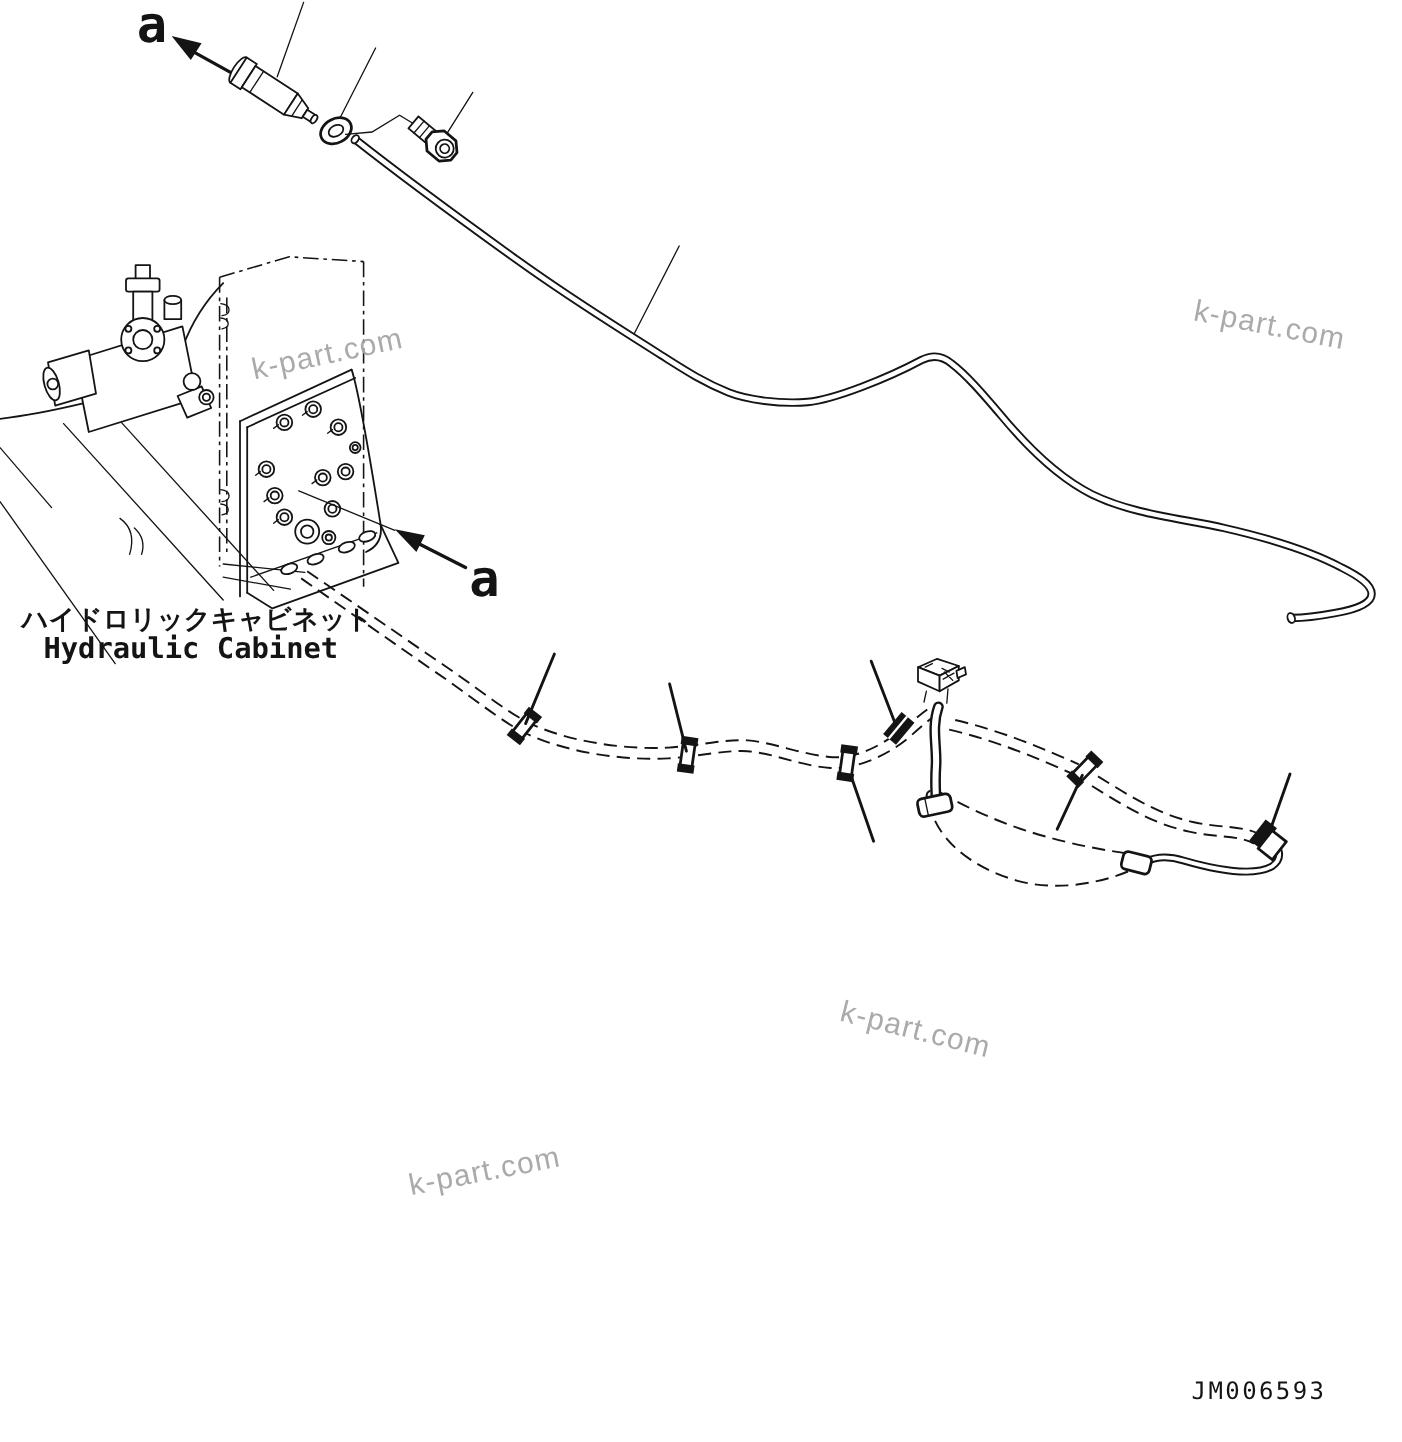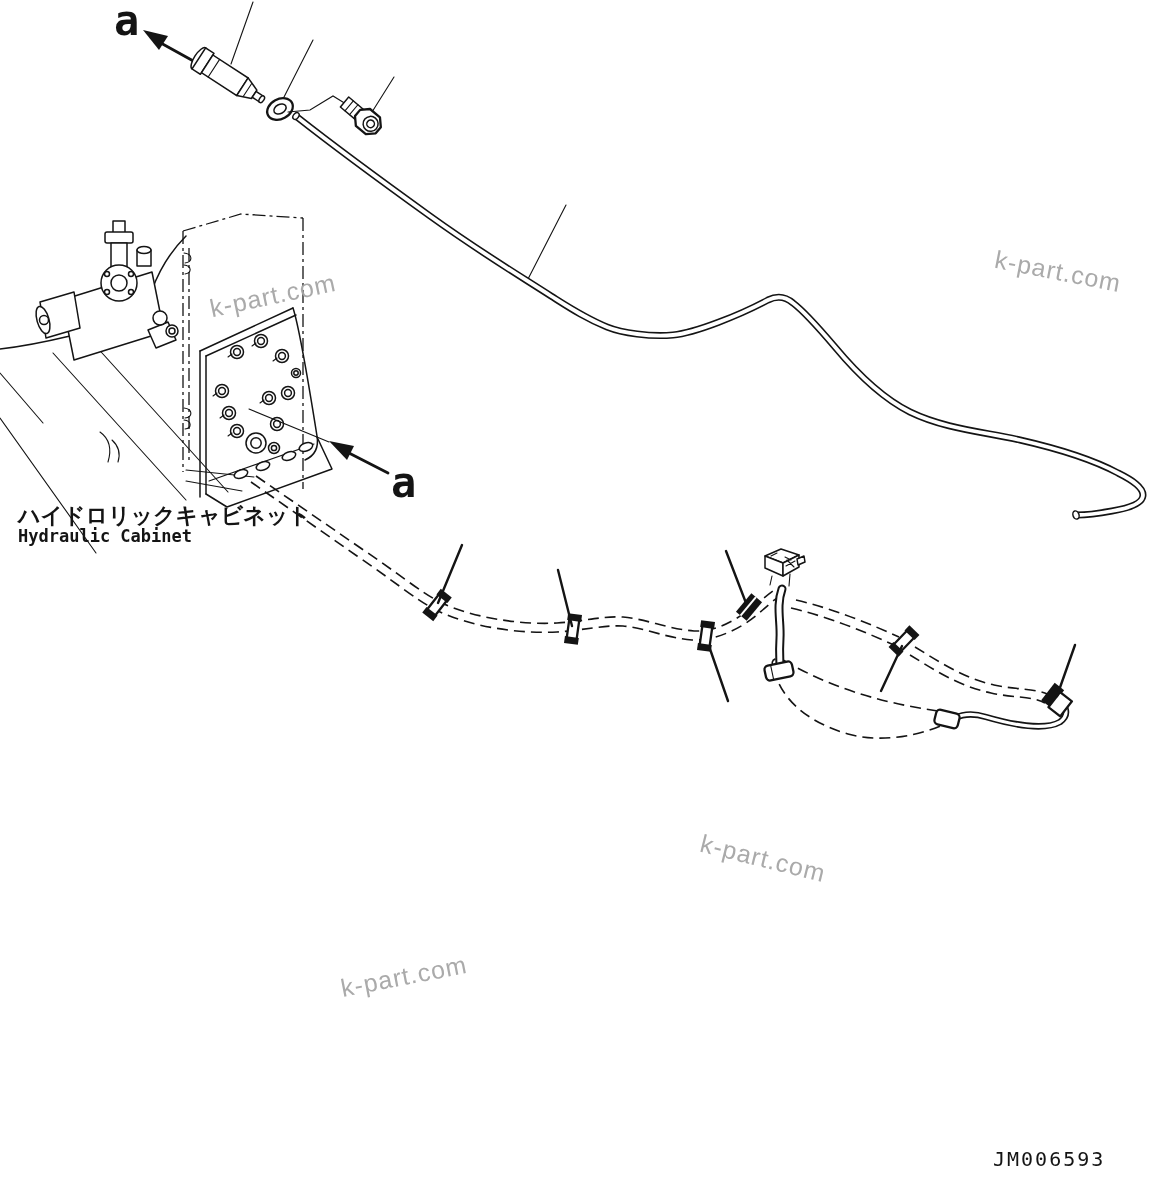--- a/index.html
+++ b/index.html
@@ -18,21 +18,21 @@
   .tubeO{fill:none;stroke:#141414;stroke-width:7;stroke-linecap:round;}
   .tubeI{fill:none;stroke:#ffffff;stroke-width:3.8;stroke-linecap:round;}
   .tube2O{fill:none;stroke:#141414;stroke-width:9;stroke-linecap:round;}
   .tube2I{fill:none;stroke:#ffffff;stroke-width:5;stroke-linecap:round;}
   .wrapO{fill:none;stroke:#141414;stroke-width:6.5;stroke-linecap:round;}
   .wrapI{fill:none;stroke:#ffffff;stroke-width:3.2;stroke-linecap:round;}
   
   .txt{position:absolute;color:#141414;white-space:nowrap;}
   .aLbl{font-size:42px;font-weight:700;line-height:1;}
   .jaLbl{left:18px;top:501px;width:282px;text-align:center;font-size:22px;font-weight:700;letter-spacing:0px;}
-  .enLbl{left:18px;top:526px;width:282px;text-align:left;font-size:17px;font-weight:700;}
+  .enLbl{left:18px;top:526px;width:282px;text-align:center;font-size:24px;font-weight:700;}
   .code{left:993px;top:1147px;font-size:20px;letter-spacing:2px;}
   .wm{position:absolute;width:150px;text-align:center;
       font-family:"Liberation Sans","DejaVu Sans",sans-serif;
       font-size:25px;color:#a6a6a6;opacity:.95;letter-spacing:1px;}
 </style>
 </head>
 <body>
 
 <div class="canvas">
 

